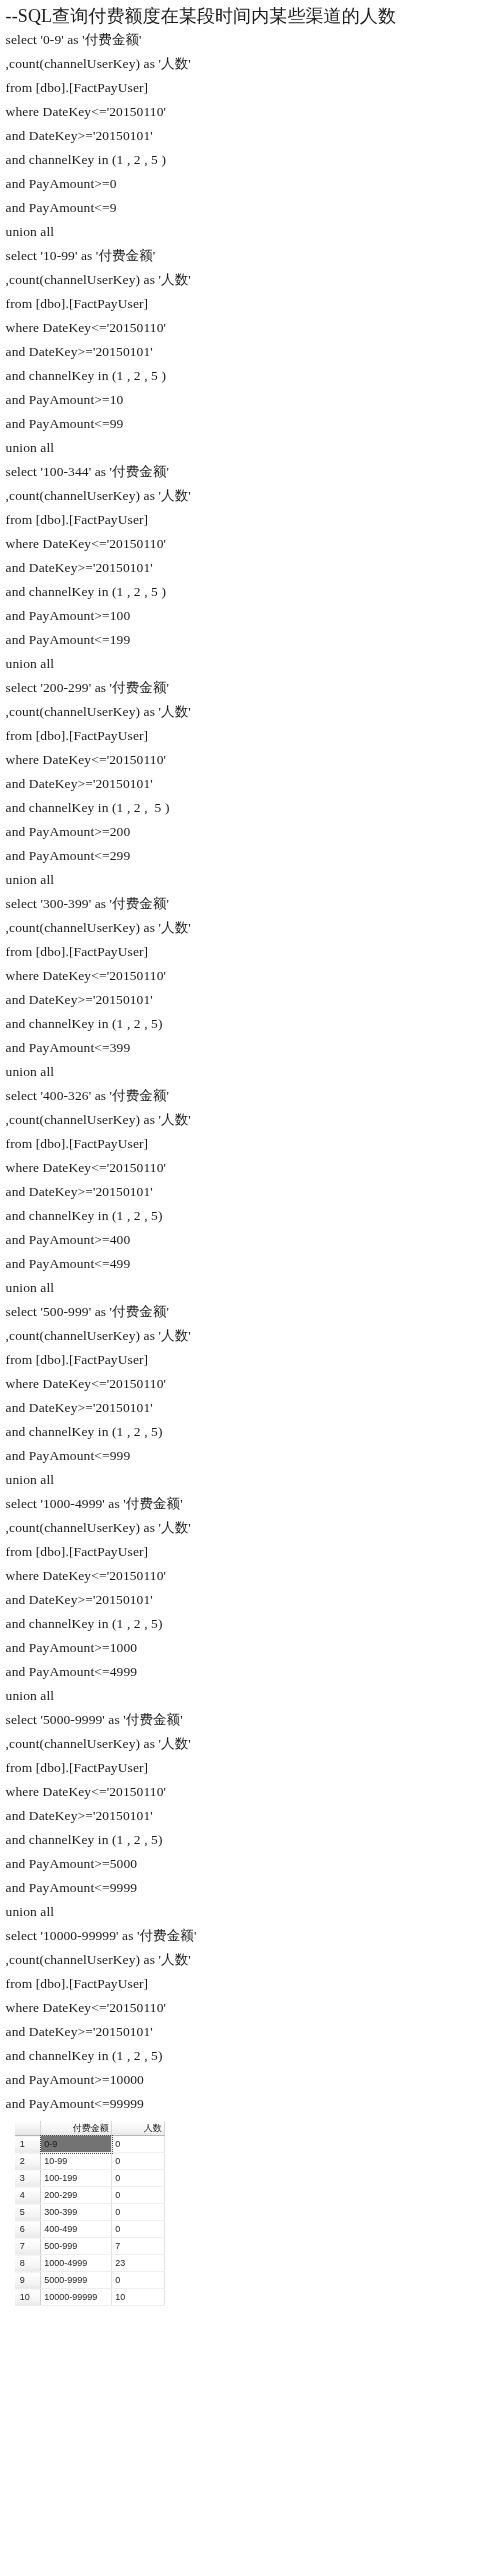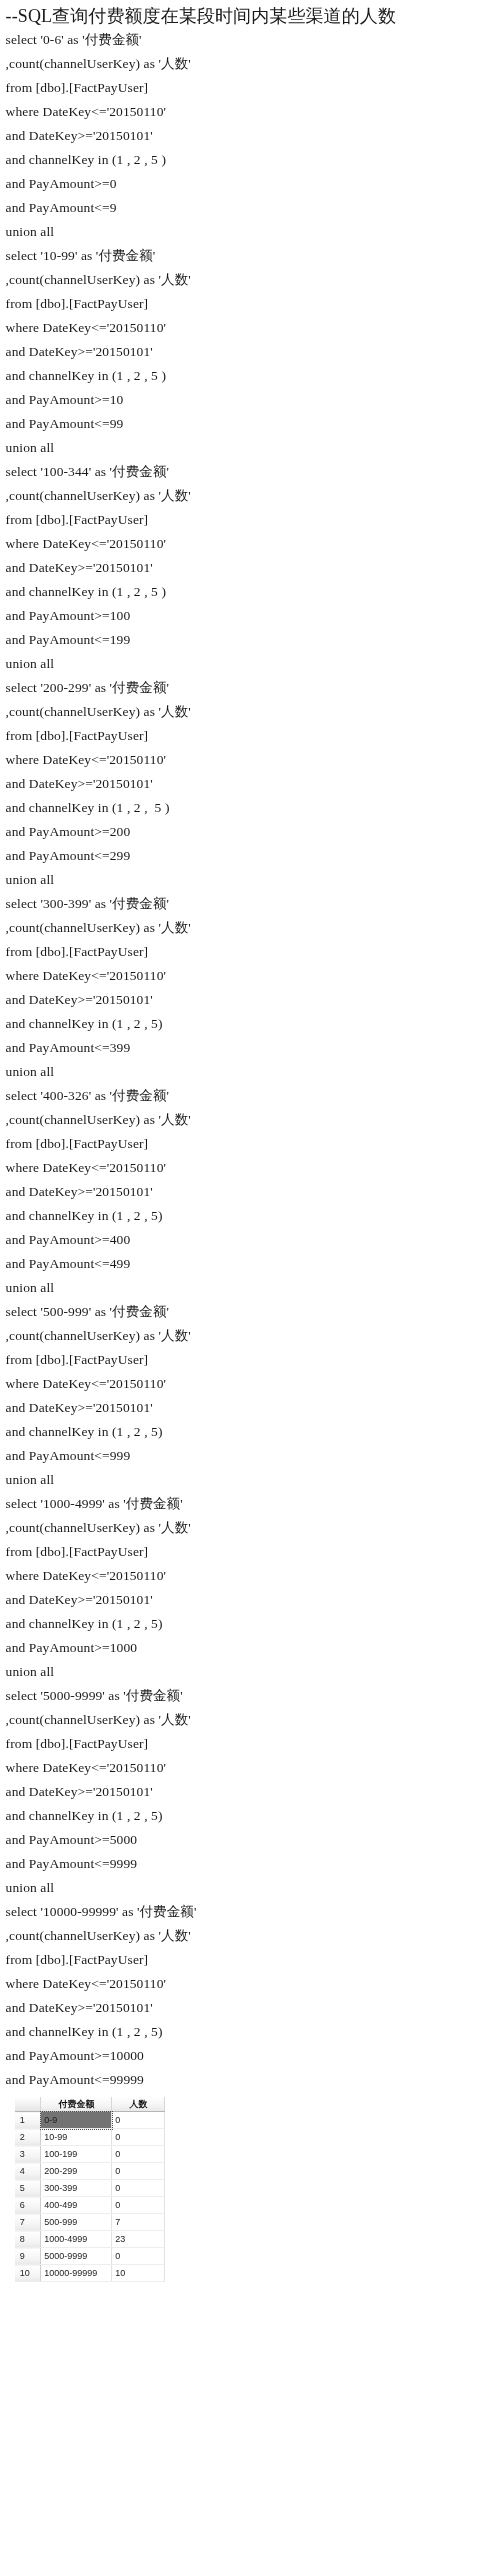--- a/index.html
+++ b/index.html
@@ -55,22 +55,22 @@
     table-layout: fixed;
     width: 150px;
   }
   .result-grid col.c-rownum { width: 26px; }
   .result-grid col.c-amount { width: 71px; }
   .result-grid col.c-count  { width: 53px; }
 
   .result-grid thead th {
     height: 14px;
     padding: 0 2.8px;
-    font-weight: bold;
-    text-align: center;
+    font-weight: normal;
+    text-align: right;
     background: linear-gradient(to bottom, #ffffff 0%, #f4f4f4 60%, #e9e9e9 100%);
     border-right: 0.9px solid #d7d7d7;
     border-bottom: 0.9px solid #b5b5b5;
     color: #111111;
     font-size: 9px;
     white-space: nowrap;
     overflow: hidden;
   }
   .result-grid thead th.corner {
     background: linear-gradient(to bottom, #ffffff 0%, #f0f0f0 60%, #e4e4e4 100%);
@@ -101,21 +101,21 @@
     color: #1c1c1c;
   }
 </style>
 </head>
 <body>
 
 <div id="page">
 
   <div class="code-block">
       <span class="code-line comment">--SQL查询付费额度在某段时间内某些渠道的人数</span>
-      <span class="code-line">select '0-6' as '付费金额'</span>
+      <span class="code-line">select '0-9' as '付费金额'</span>
       <span class="code-line">,count(channelUserKey) as '人数'</span>
       <span class="code-line">from [dbo].[FactPayUser]</span>
       <span class="code-line">where DateKey&lt;='20150110'</span>
       <span class="code-line">and DateKey&gt;='20150101'</span>
       <span class="code-line">and channelKey in (1 , 2 , 5 )</span>
       <span class="code-line">and PayAmount&gt;=0</span>
       <span class="code-line">and PayAmount&lt;=9</span>
       <span class="code-line">union all</span>
       <span class="code-line">select '10-99' as '付费金额'</span>
       <span class="code-line">,count(channelUserKey) as '人数'</span>
@@ -169,20 +169,21 @@
       <span class="code-line">and channelKey in (1 , 2 , 5)</span>
       <span class="code-line">and PayAmount&lt;=999</span>
       <span class="code-line">union all</span>
       <span class="code-line">select '1000-4999' as '付费金额'</span>
       <span class="code-line">,count(channelUserKey) as '人数'</span>
       <span class="code-line">from [dbo].[FactPayUser]</span>
       <span class="code-line">where DateKey&lt;='20150110'</span>
       <span class="code-line">and DateKey&gt;='20150101'</span>
       <span class="code-line">and channelKey in (1 , 2 , 5)</span>
       <span class="code-line">and PayAmount&gt;=1000</span>
+      <span class="code-line">and PayAmount&lt;=4999</span>
       <span class="code-line">union all</span>
       <span class="code-line">select '5000-9999' as '付费金额'</span>
       <span class="code-line">,count(channelUserKey) as '人数'</span>
       <span class="code-line">from [dbo].[FactPayUser]</span>
       <span class="code-line">where DateKey&lt;='20150110'</span>
       <span class="code-line">and DateKey&gt;='20150101'</span>
       <span class="code-line">and channelKey in (1 , 2 , 5)</span>
       <span class="code-line">and PayAmount&gt;=5000</span>
       <span class="code-line">and PayAmount&lt;=9999</span>
       <span class="code-line">union all</span>

